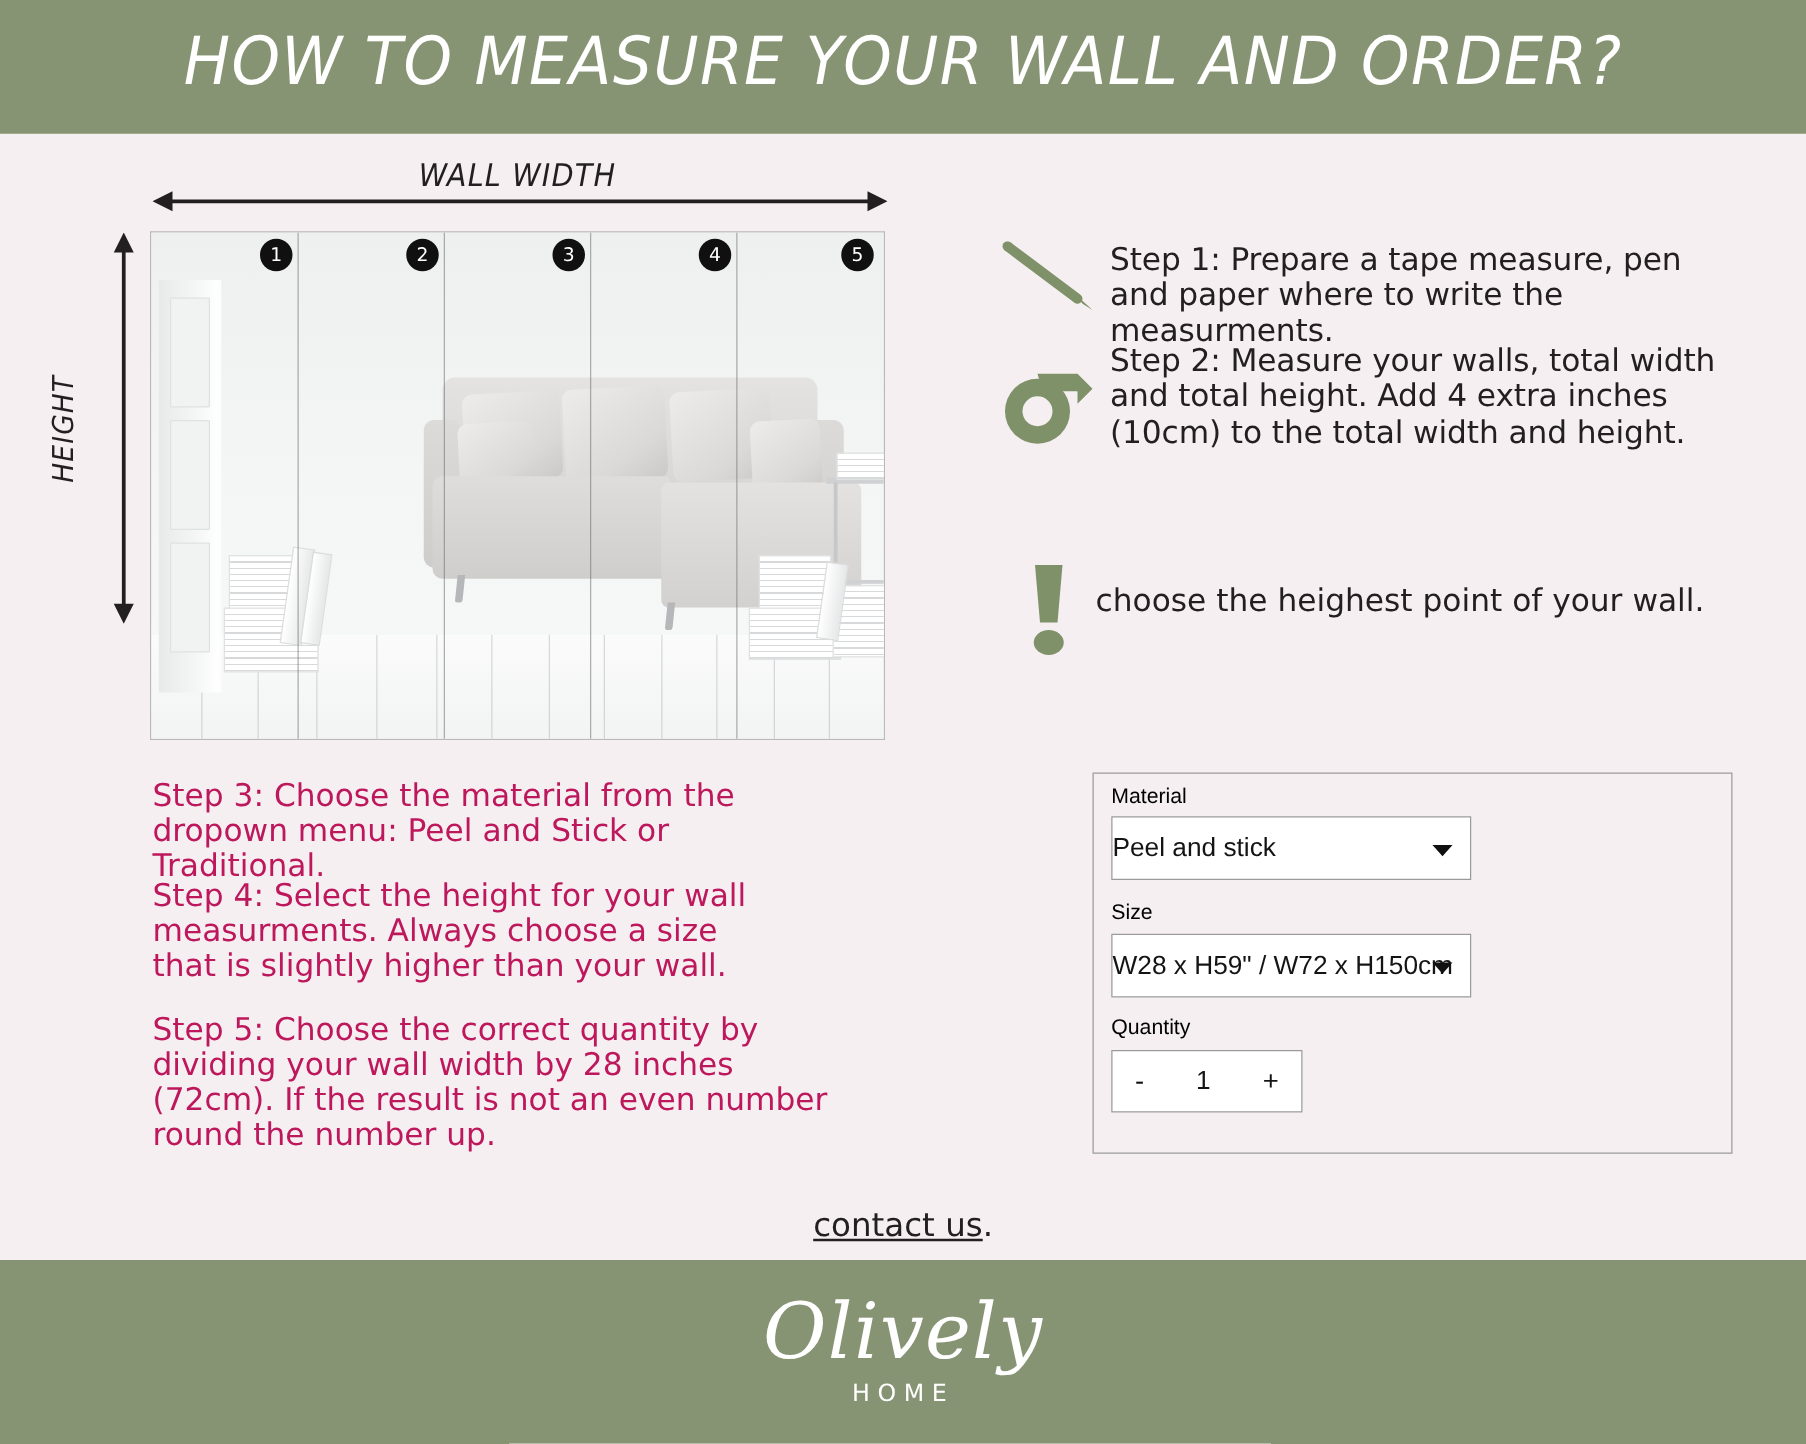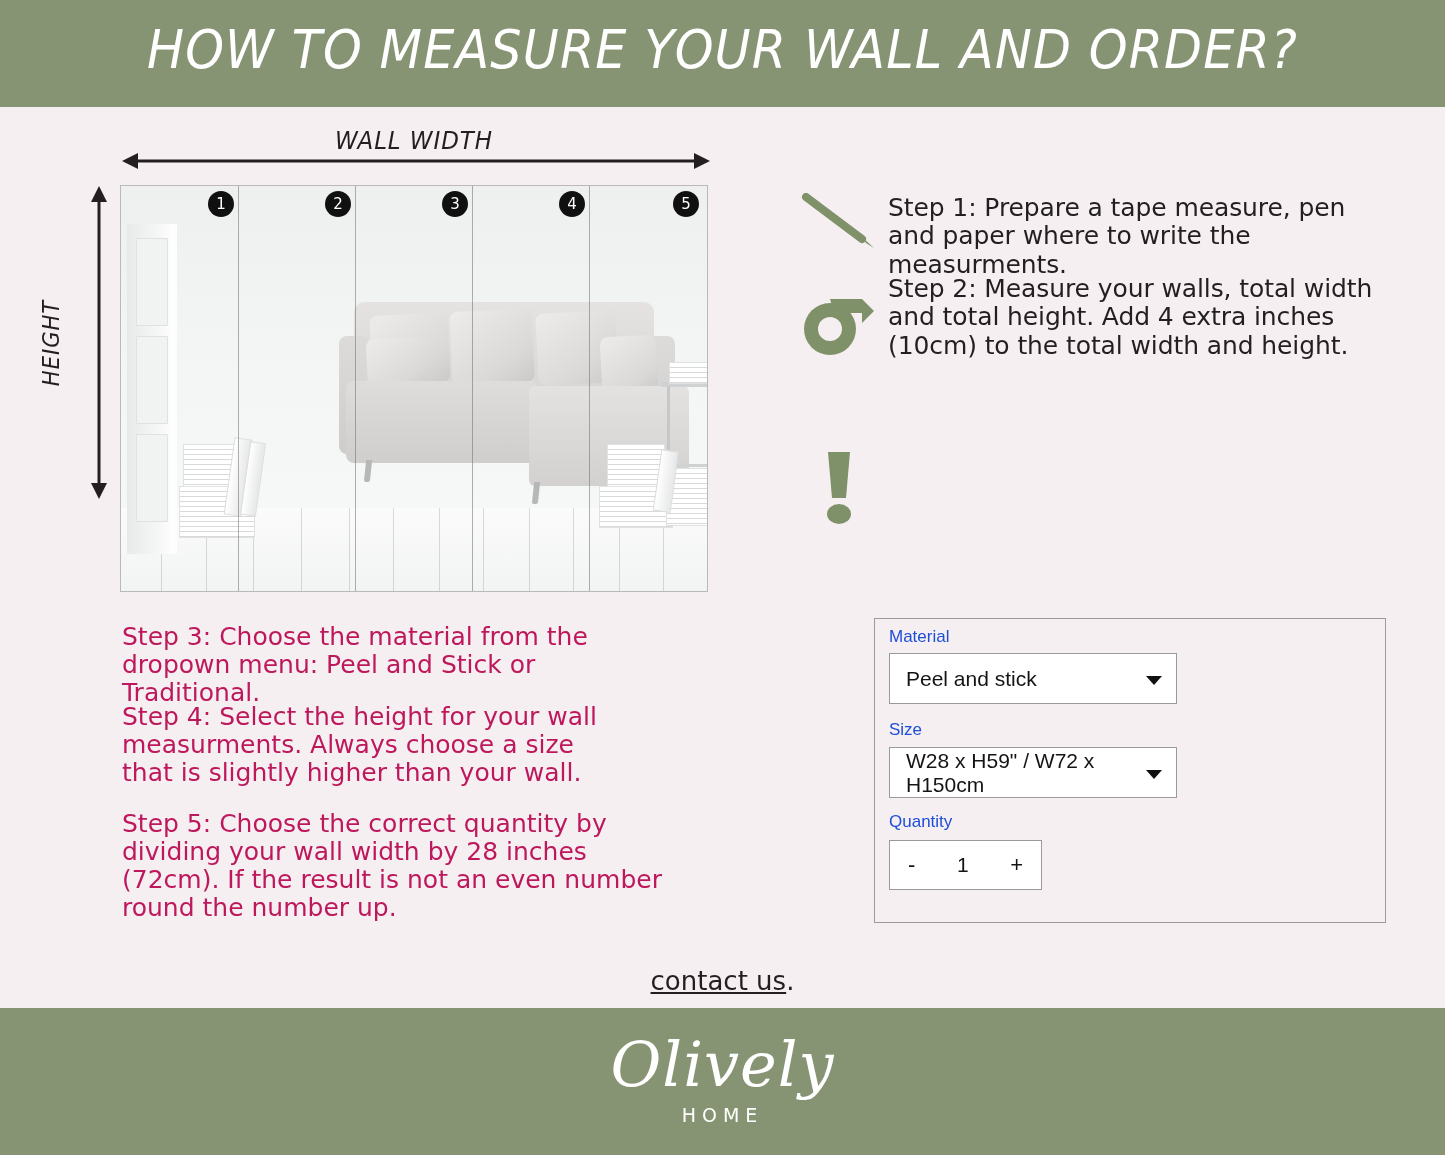--- a/index.html
+++ b/index.html
@@ -225,34 +225,34 @@
     left: 874px; top: 618px;
     width: 512px; height: 305px;
     border: 1px solid #9b9b9b;
     box-sizing: border-box;
     background: transparent;
   }
   .form-label {
     position: absolute;
     font-family: "Liberation Sans", sans-serif;
     font-size: 17px;
-    color: #1d4ed8;
+    color: #000000;
   }
   .form-select {
     position: absolute;
     background: #ffffff;
     border: 1px solid #9a9a9a;
     box-sizing: border-box;
     display: flex;
     align-items: center;
     font-family: "Liberation Sans", sans-serif;
     font-size: 21px;
     color: #141414;
   }
-  .form-select span.val { padding-left: 16px; }
+  .form-select span.val { }
   .caret {
     position: absolute;
     right: 14px; top: 50%;
     margin-top: -3px;
     width: 0; height: 0;
     border-left: 8px solid transparent;
     border-right: 8px solid transparent;
     border-top: 9px solid #101010;
   }
   .qty-box {
@@ -414,21 +414,21 @@
   <circle cx="30" cy="44" r="12" fill="#f6eff1"></circle>
 </svg>
 <div class="step-text" style="left:888px; top:275px; width:496px;">Step 2: Measure your walls, total width and total height.  Add 4 extra inches (10cm) to the total  width and height.</div>
 
 <svg class="excl-icon" viewBox="0 0 42 76">
   <path d="M10 2 L32 2 L28 48 L14 48 Z" fill="#7f9169"></path>
   <ellipse cx="21" cy="64" rx="12" ry="10" fill="#7f9169"></ellipse>
 </svg>
 <div class="note-text">
   <br>
-  <br>
+  <span>choose the heighest point of your wall.</span><br>
   <br>
 </div>
 
 <div class="left-step" style="top:623px; width:545px;">Step 3: Choose the material from the dropown  menu: Peel and Stick or Traditional.</div>
 <div class="left-step" style="top:703px; width:500px;">Step 4: Select the height for your wall measurments. Always choose a size that is slightly higher than your wall.</div>
 <div class="left-step" style="top:810px; width:560px;">Step 5: Choose the correct quantity by dividing  your wall width by 28 inches (72cm). If the result is not an even number round the number up.</div>
 
 <div class="form-panel"></div>
 
 <div class="form-label" style="left:889px; top:627px;">Material</div>

